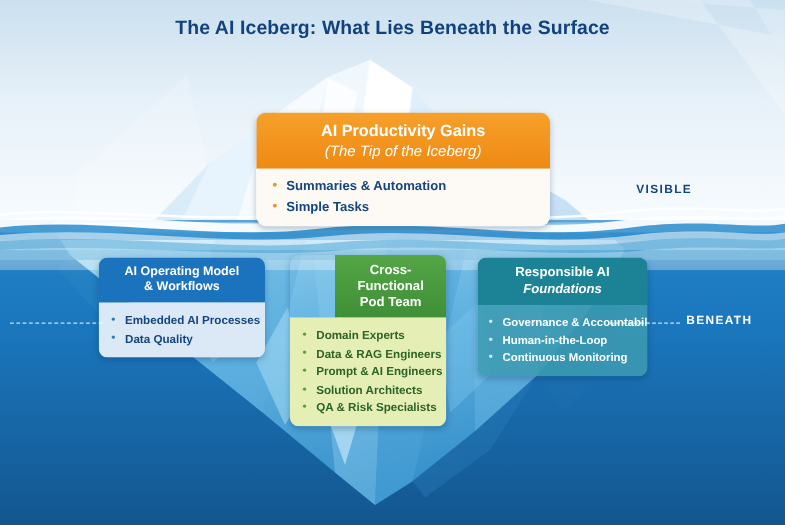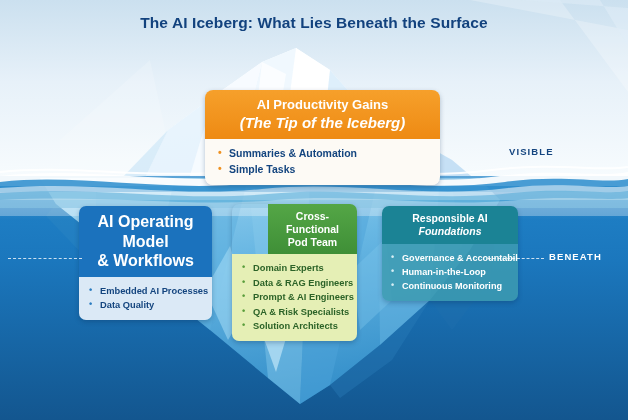--- a/index.html
+++ b/index.html
@@ -110,43 +110,43 @@
     width: 235px;
     border-radius: 8px;
   }
   #card-tip .card-head {
     background: linear-gradient(to bottom, #f6a02b 0%, #ee8a13 100%);
     font-size: 13px;
     padding: 7px 6px 7px;
   }
   #card-tip .card-head .sub {
     display: block;
-    font-size: 15px;
+    font-size: 12px;
     font-style: italic;
-    font-weight: bold;
+    font-weight: normal;
     margin-top: 1px;
   }
   #card-tip .card-body {
     background: #fdfaf5;
     font-size: 10.5px;
     font-weight: bold;
     color: #14457f;
     padding: 6px 10px 7px 13px;
   }
   #card-tip .card-body li::before { color: #ef9120; }
 
   
   #card-ops {
     left: 79px;
     top: 206px;
     width: 133px;
   }
   #card-ops .card-head {
     background: #1b72bd;
-    font-size: 16px;
+    font-size: 10px;
   }
   #card-ops .card-body {
     background: #dbe9f6;
     font-size: 9.3px;
     color: #14457f;
     font-weight: bold;
   }
   #card-ops .card-body li::before { color: #2a7cc0; }
 
   
@@ -326,22 +326,22 @@
   <div class="card" id="card-pod">
     <div class="card-head">
       <span>Cross-Functional</span><br>
       <span>Pod Team</span>
     </div>
     <div class="card-body">
       <ul>
         <li>Domain Experts</li>
         <li>Data &amp; RAG Engineers</li>
         <li>Prompt &amp; AI Engineers</li>
+        <li>Solution Architects</li>
         <li>QA &amp; Risk Specialists</li>
-        <li>Solution Architects</li>
       </ul>
     </div>
   </div>
 
   <div class="card" id="card-resp">
     <div class="card-head">
       <span>Responsible AI</span><br>
       <span class="ital">Foundations</span>
     </div>
     <div class="card-body">

